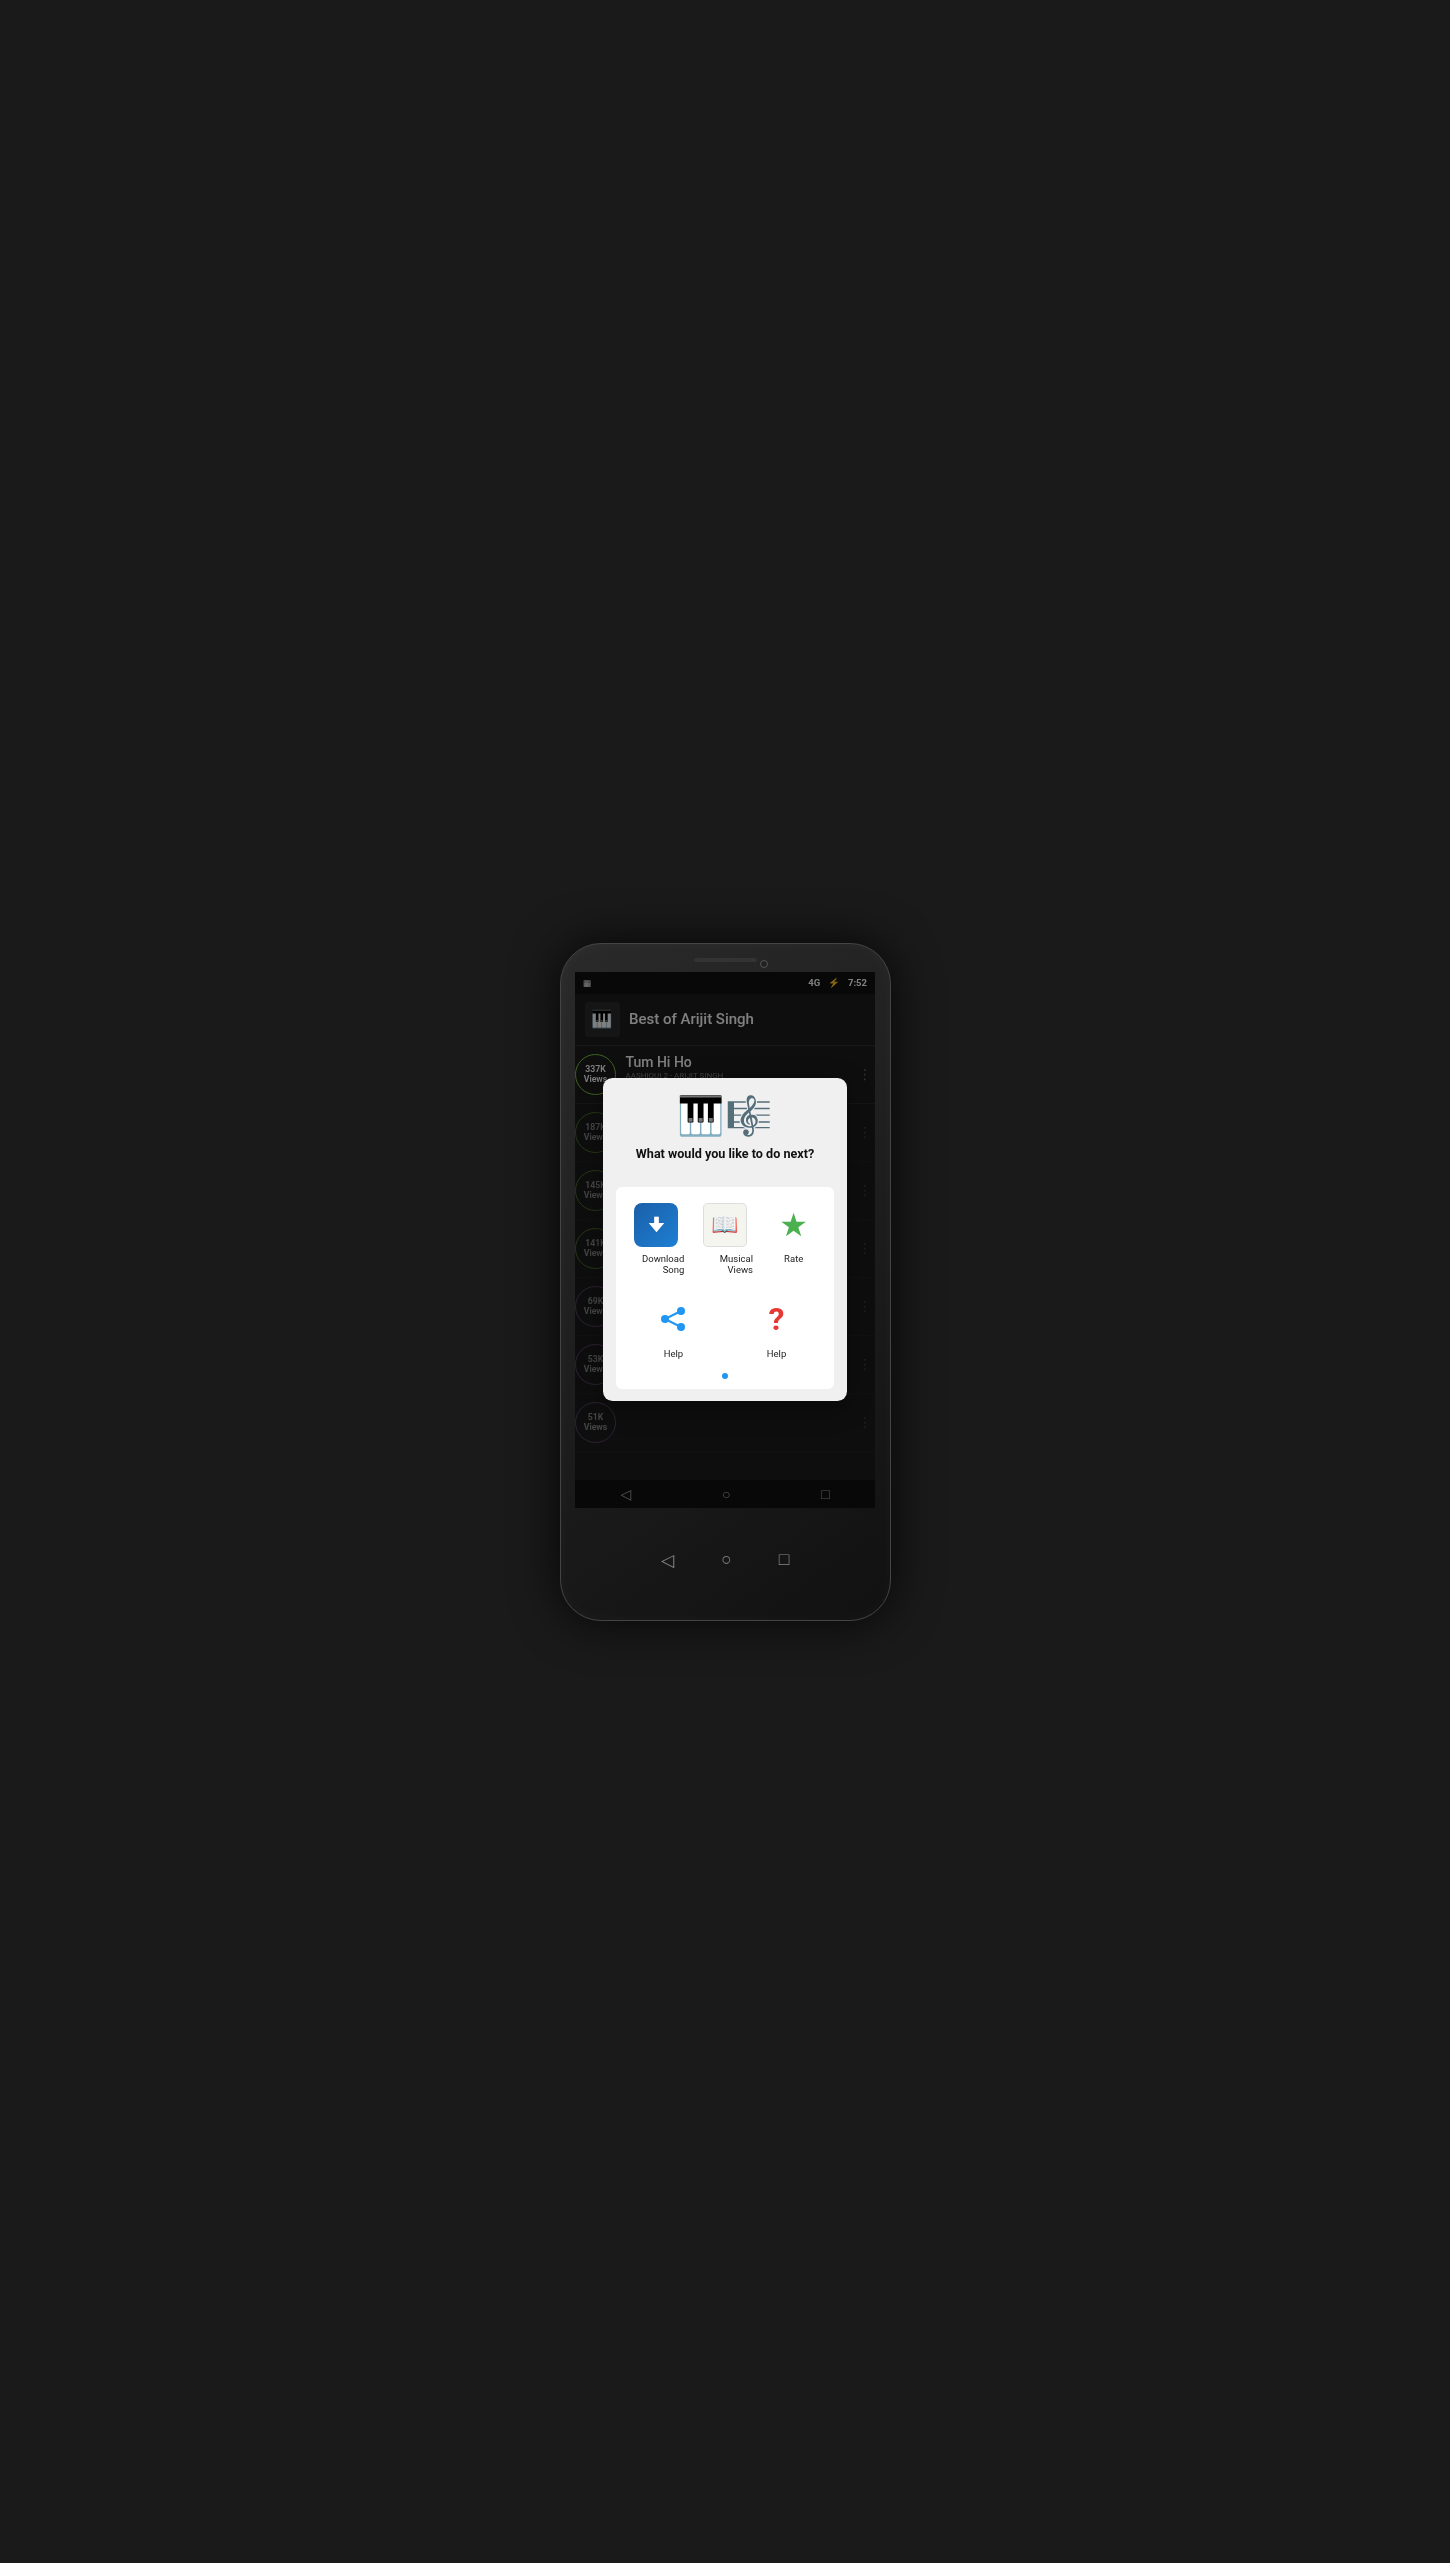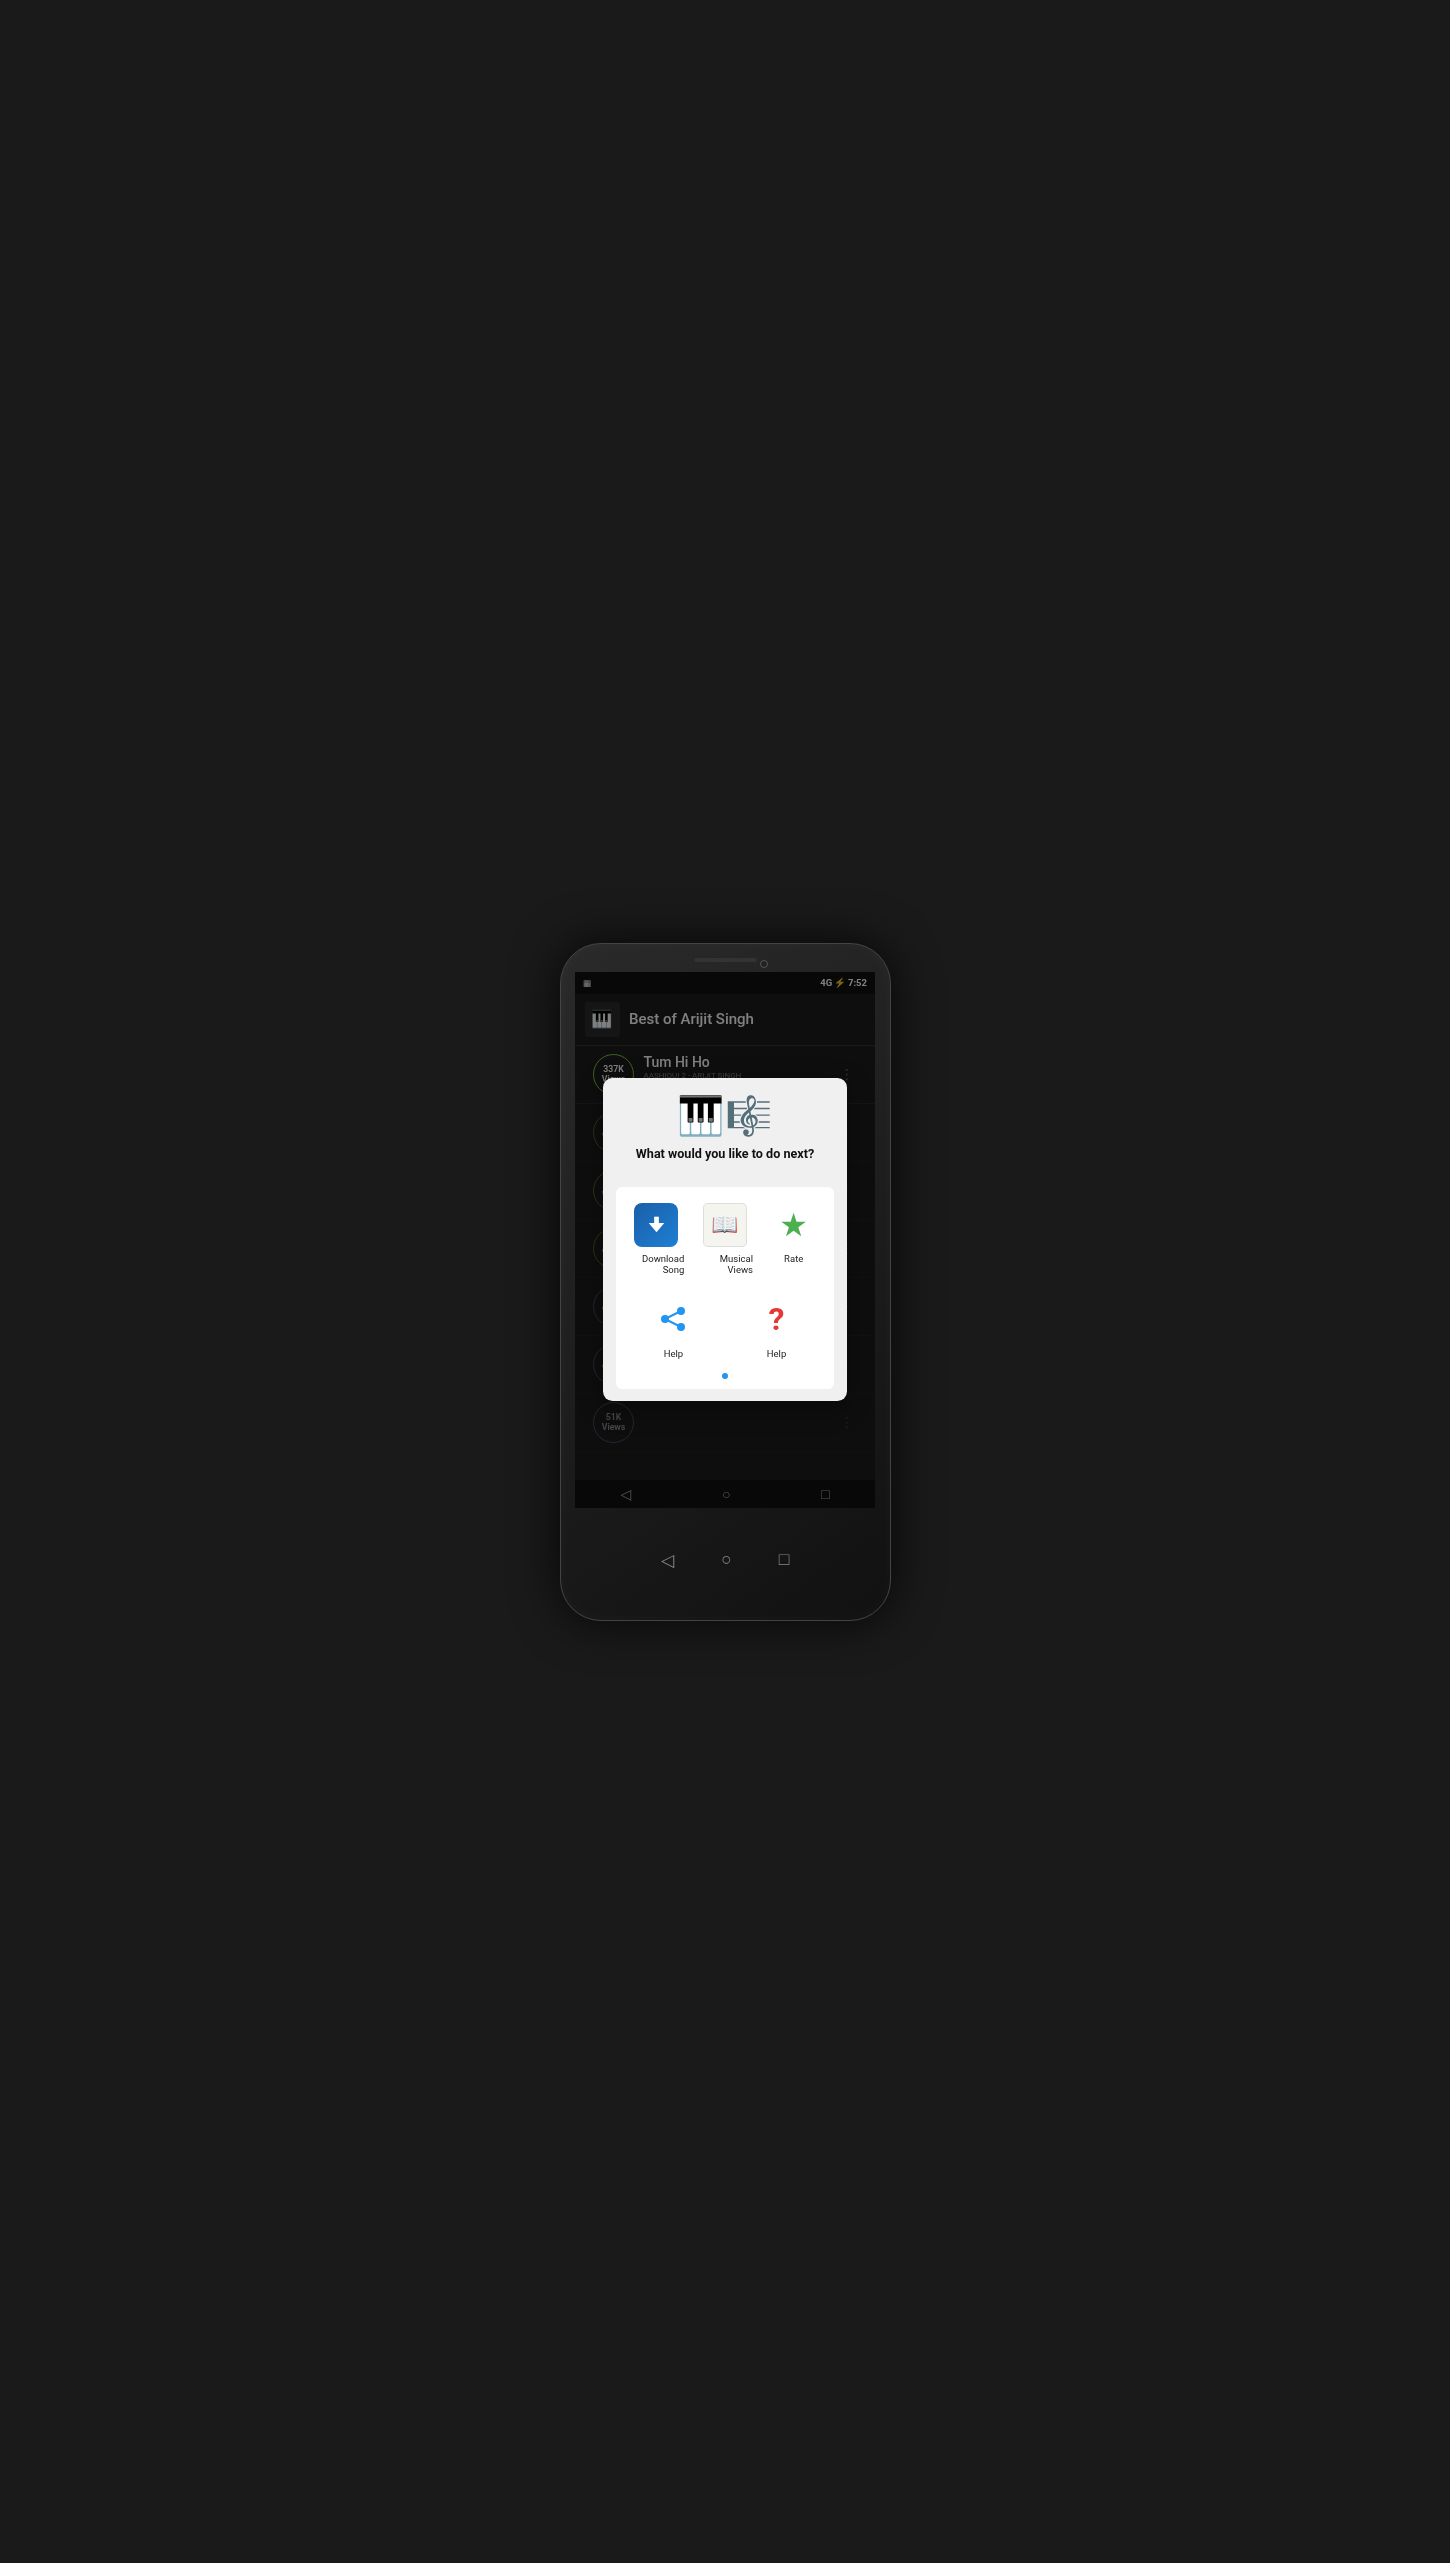--- a/index.html
+++ b/index.html
@@ -63,21 +63,21 @@
       background: #111;
       height: 22px;
       display: flex;
       justify-content: space-between;
       align-items: center;
       padding: 0 8px;
       color: white;
       font-size: 8.7px;
     }
     .status-left { display: flex; gap: 3.2px; align-items: center; }
-    .status-right { display: flex; gap: 2px; align-items: center; font-weight: bold; font-size: 9.5px; }
+    .status-right { display: flex; gap: 8px; align-items: center; font-weight: bold; font-size: 9.5px; }
 
     
     .app-header {
       background: #1c1c1c;
       padding: 8px 9.5px;
       display: flex;
       align-items: center;
       gap: 9.5px;
       border-bottom: 0.8px solid #333;
     }
@@ -99,21 +99,21 @@
 
     
     .song-list {
       overflow-y: auto;
       height: calc(100% - 22px - 50px - 28px);
     }
 
     .song-item {
       display: flex;
       align-items: center;
-      padding: 8px 18px;
+      padding: 8px 0;
       border-bottom: 0.8px solid #2a2a2a;
       background: #1c1c1c;
       gap: 9.5px;
     }
     .song-item.dimmed { opacity: 0.5; }
 
     .views-badge {
       width: 41px;
       height: 41px;
       border-radius: 50%;

